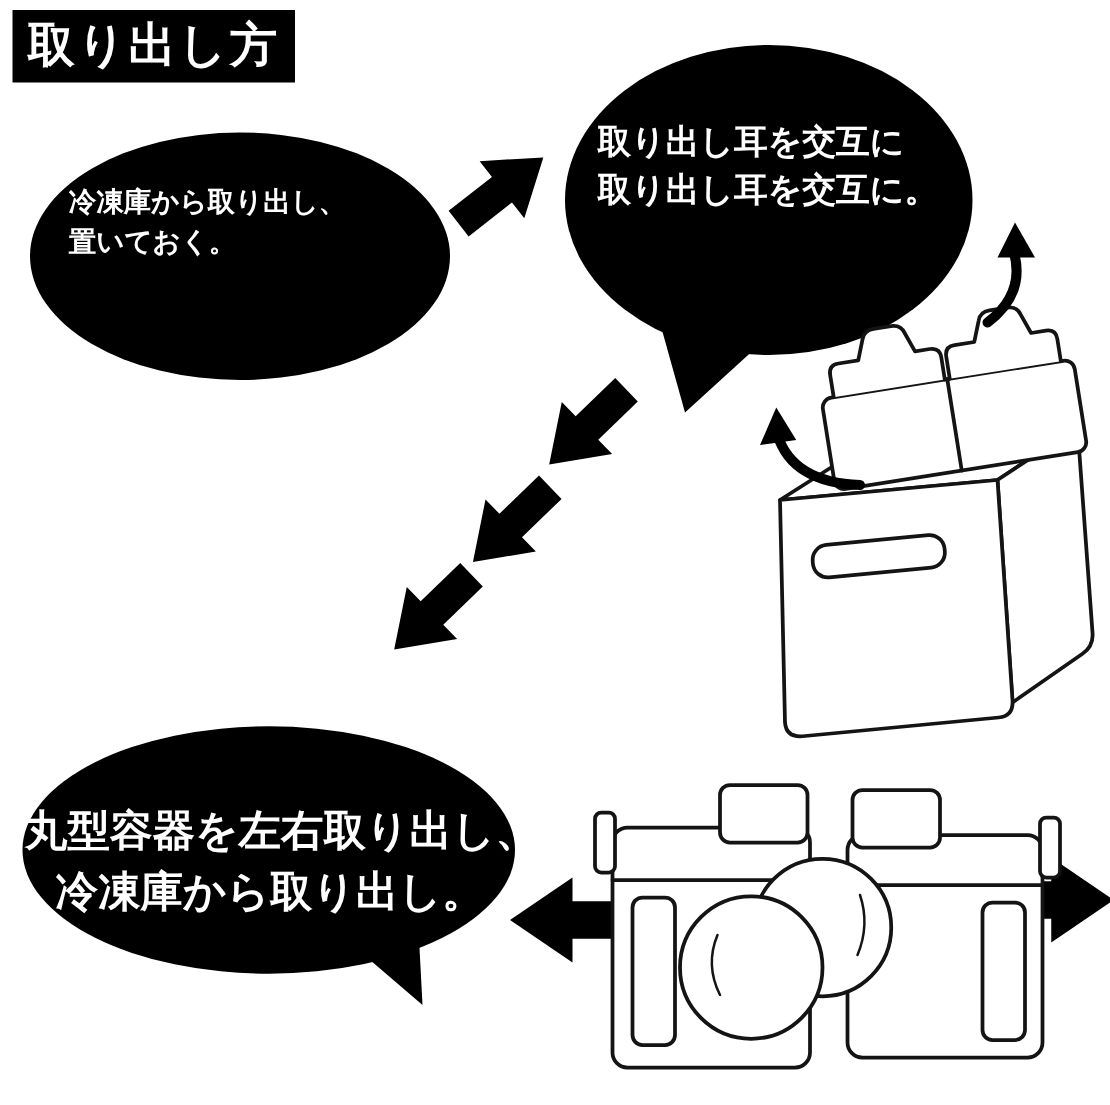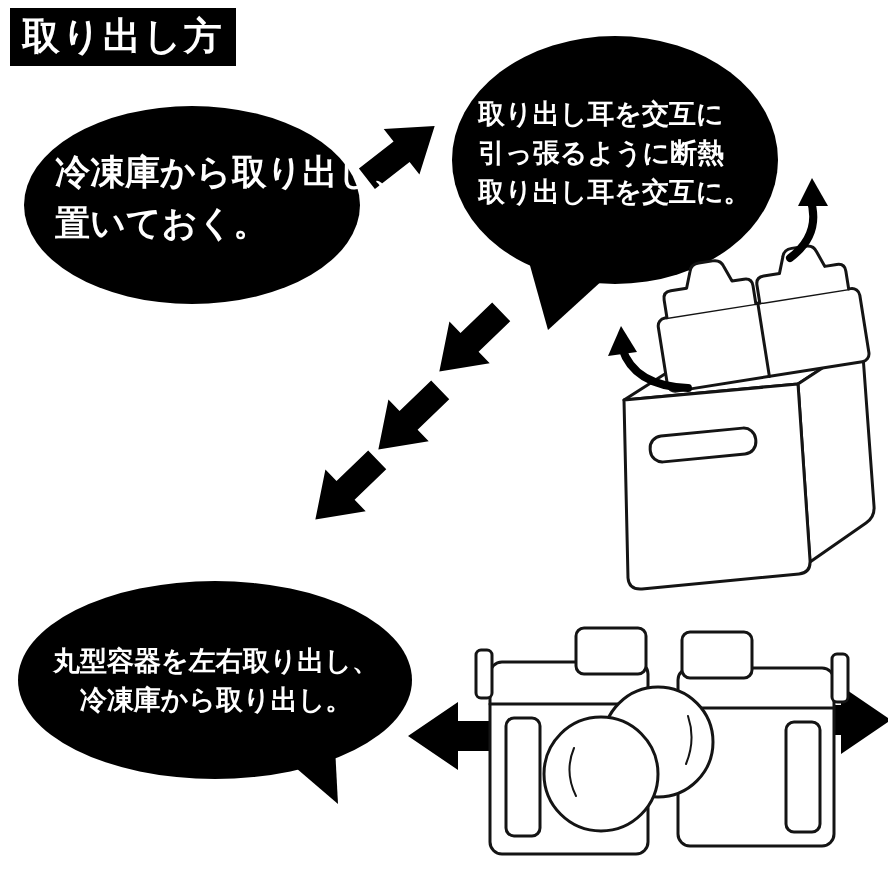--- a/index.html
+++ b/index.html
@@ -7,23 +7,23 @@
     position:relative;width:888px;height:884px;background:#ffffff;overflow:hidden;
     font-family:"DejaVu Sans","Liberation Sans",sans-serif;
   }
   .art{position:absolute;left:0;top:0;width:888px;height:884px;}
   .title-block{
     position:absolute;left:10px;top:8px;background:#000;color:#fff;
     font-size:38px;font-weight:700;padding:6px 12px;letter-spacing:2px;line-height:1.2;
   }
   .bubble-text{position:absolute;color:#fff;font-weight:700;line-height:1.45;}
   .bubble-text span{display:block;white-space:nowrap;}
-  .t1{left:55px;top:147px;font-size:35px;text-align:left;}
+  .t1{left:55px;top:147px;font-size:22px;text-align:left;}
   .t2{left:478px;top:82px;font-size:27px;text-align:left;margin-top:12px;}
-  .t3{left:20px;top:641px;width:392px;font-size:27px;text-align:center;}
+  .t3{left:20px;top:641px;width:392px;font-size:34px;text-align:center;}
 </style>
 </head>
 <body>
 
 <div class="page">
 
   <svg class="art" viewBox="0 0 888 884" aria-hidden="true">
 
     <g>
       <ellipse cx="192" cy="205" rx="168" ry="99" fill="#000"></ellipse>
@@ -100,21 +100,20 @@
 
   <div class="title-block">取り出し方</div>
 
   <div class="bubble-text t1">
     <span>冷凍庫から取り出し、</span>
     <span>置いておく。</span>
   </div>
 
   <div class="bubble-text t2">
     <span>取り出し耳を交互に</span>
-    <span>引っ張るように断熱</span>
     <span>取り出し耳を交互に。</span>
   </div>
 
   <div class="bubble-text t3">
     <span>丸型容器を左右取り出し、</span>
     <span>冷凍庫から取り出し。</span>
   </div>
 
 </div>
 

